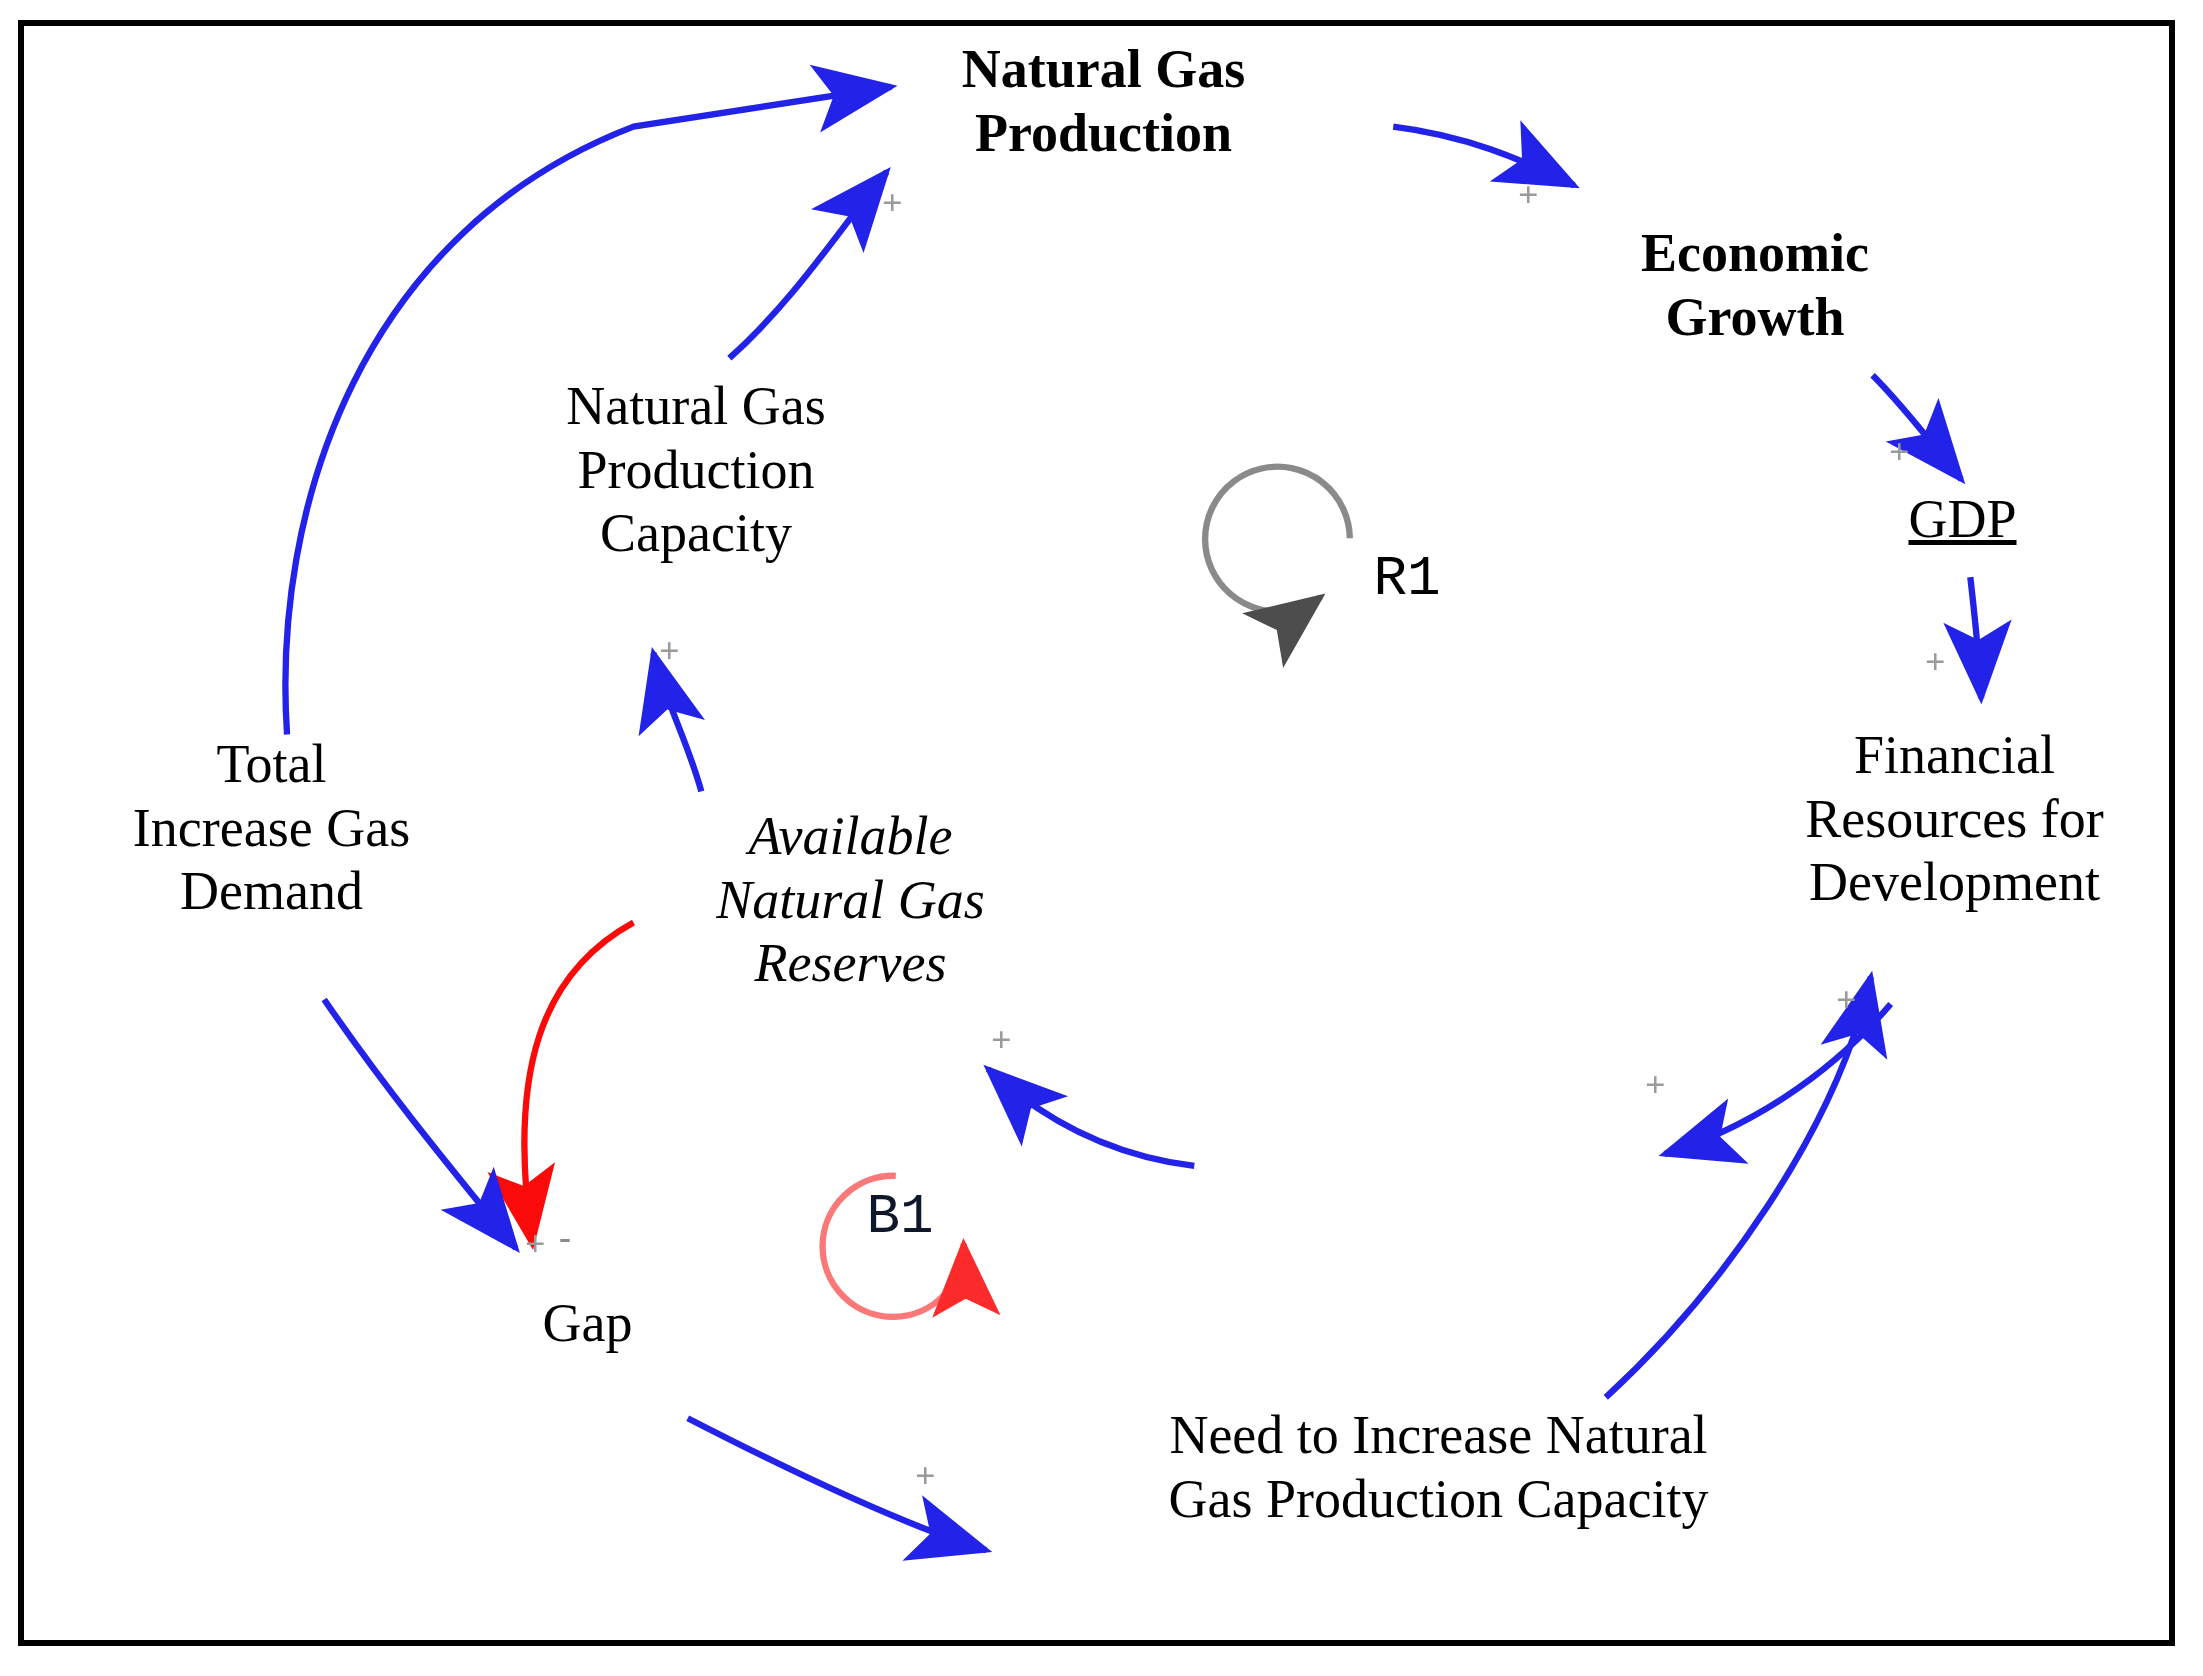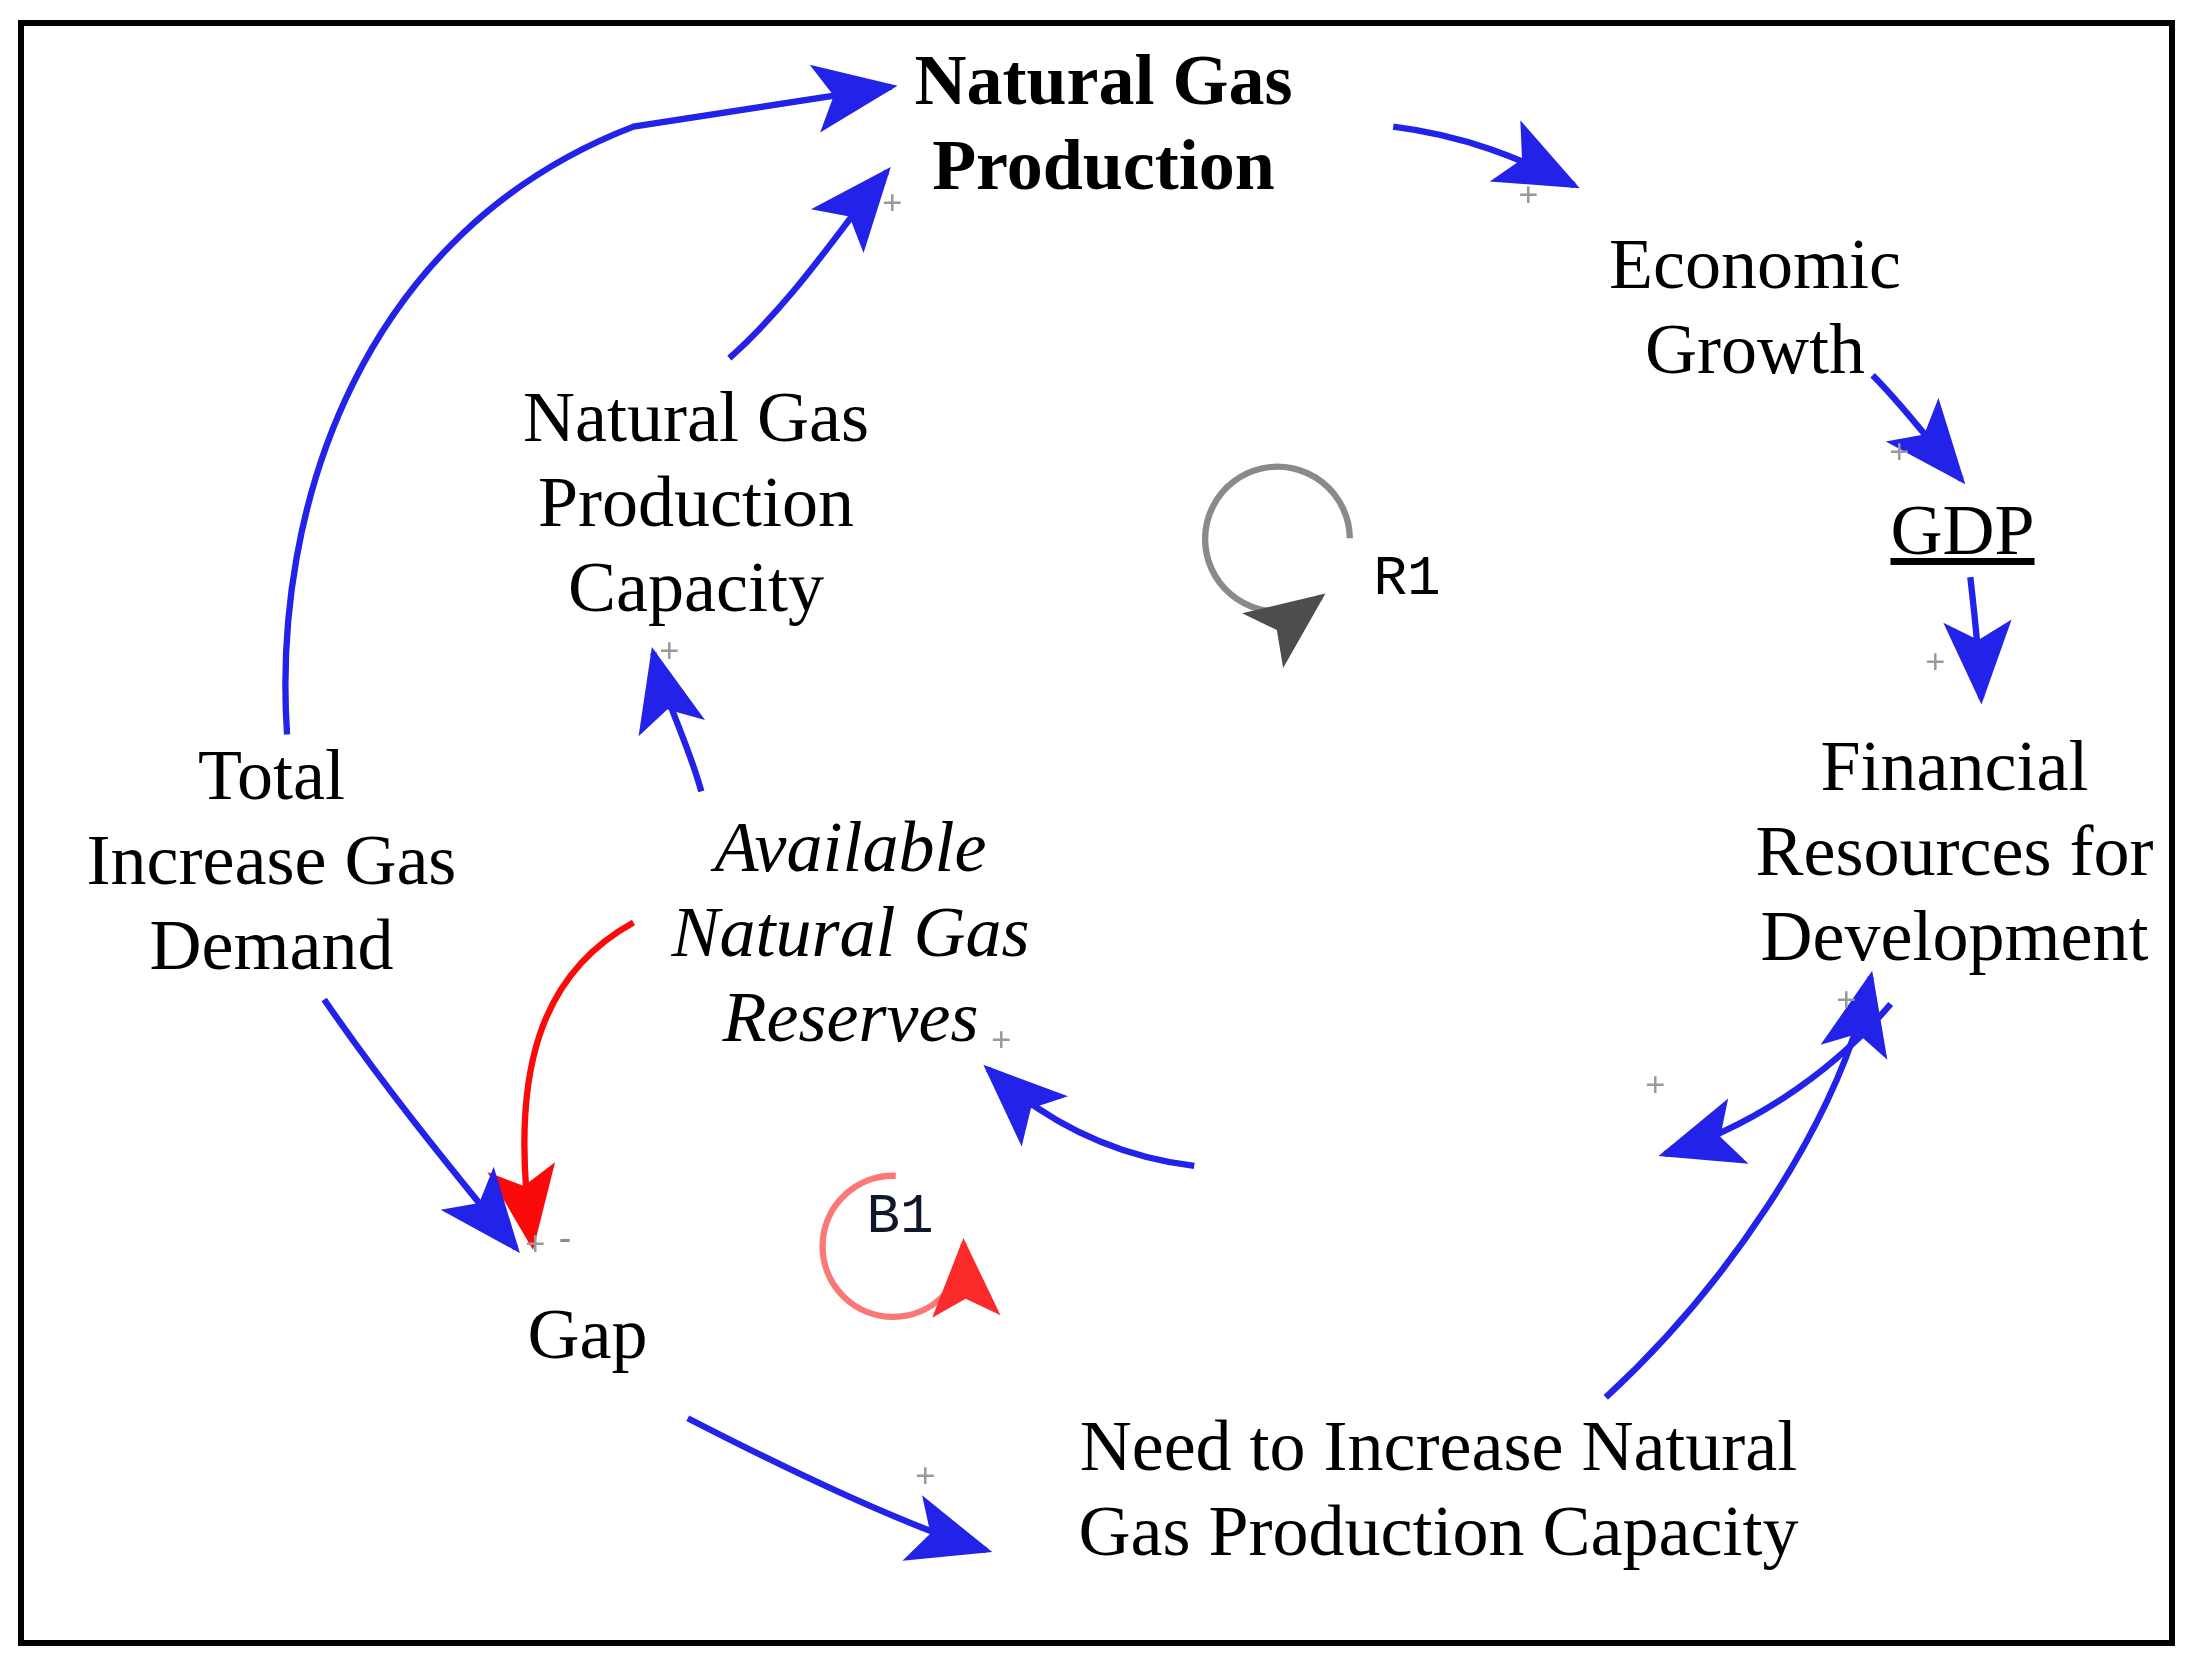--- a/index.html
+++ b/index.html
@@ -30,21 +30,21 @@
     top: 0;
     width: 2204px;
     height: 1676px;
     pointer-events: none;
   }
   .node {
     position: absolute;
     text-align: center;
     color: #000000;
     font-family: "Liberation Serif", "DejaVu Serif", serif;
-    font-size: 72px;
+    font-size: 54px;
     line-height: 1.18;
     white-space: pre-line;
     letter-spacing: 0px;
   }
   .node.bold { font-weight: bold; }
   .loop-label {
     position: absolute;
     font-family: Liberation Mono, monospace;
     font-size: 56px;
     text-align: center;
@@ -109,21 +109,21 @@
     <path d="M 1775,1545 C 1900,1430 2030,1250 2068,1080" fill="none" stroke="#2222e8" stroke-width="7" marker-end="url(#ah-blue)"></path>
 
     <path d="M 1492,595 A 80,80 0 1 0 1460,660" fill="none" stroke="#8a8a8a" stroke-width="7" marker-end="url(#ah-gray)"></path>
 
     <path d="M 990,1300 A 78,78 0 1 0 1065,1375" fill="none" stroke="#fb7878" stroke-width="7" marker-end="url(#ah-loopred)"></path>
   </svg>
 
   <div class="node bold" style="left:850px; top:38px; width:507px;">Natural Gas
 Production</div>
 
-  <div class="node" style="left:1538px; top:222px; width:434px;">Economic
+  <div class="node" style="left:1538px; top:222px; width:434px;font-weight:bold;">Economic
 Growth</div>
 
   <div class="node" style="left:1827px; top:488px; width:271px;text-decoration:underline;">GDP</div>
 
   <div class="node" style="left:1692px; top:724px; width:525px;">Financial
 Resources for
 Development</div>
 
 
   <div class="node" style="left:656px; top:805px; width:389px;font-style:italic;">Available

